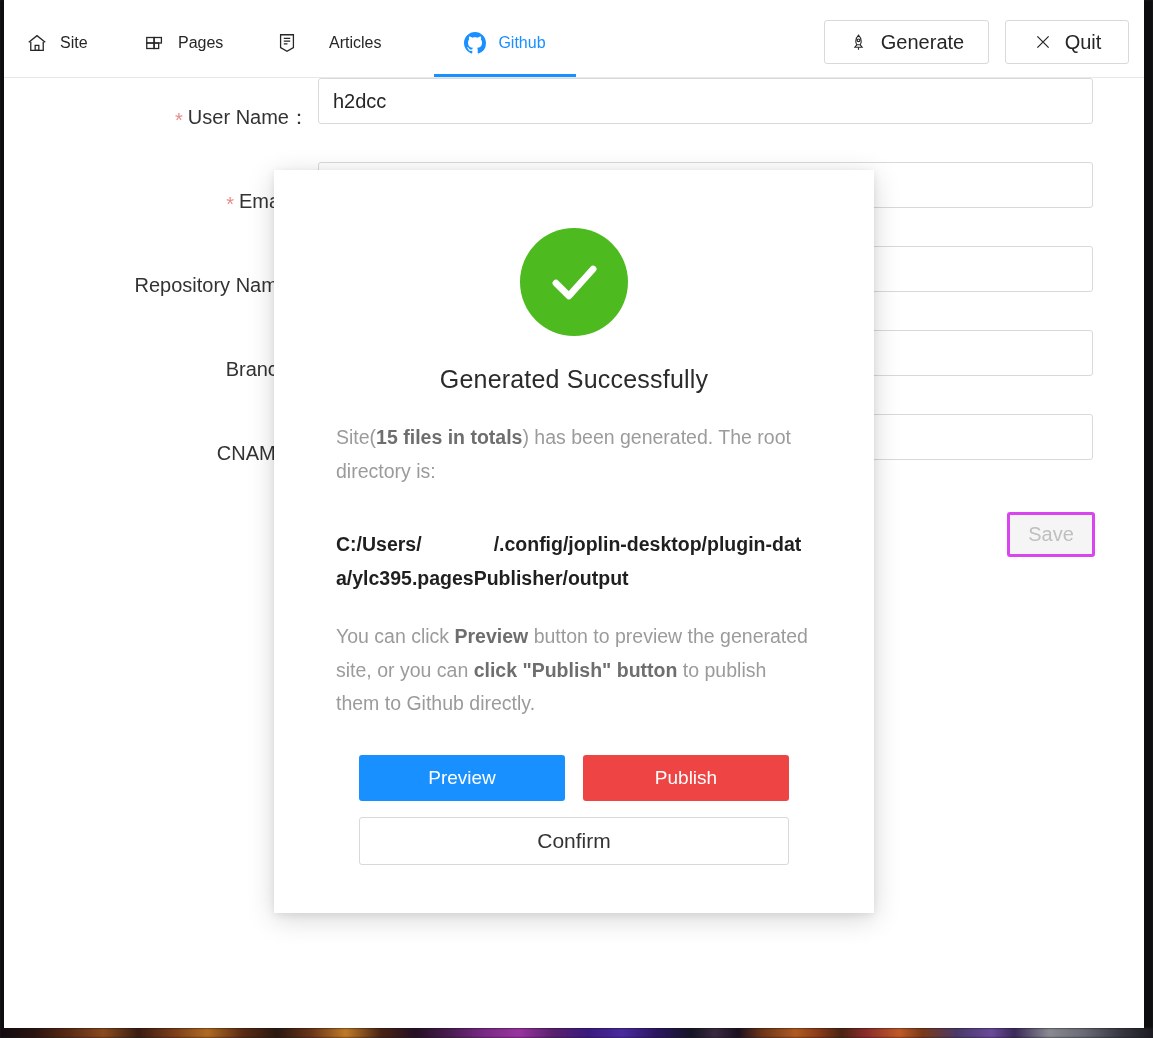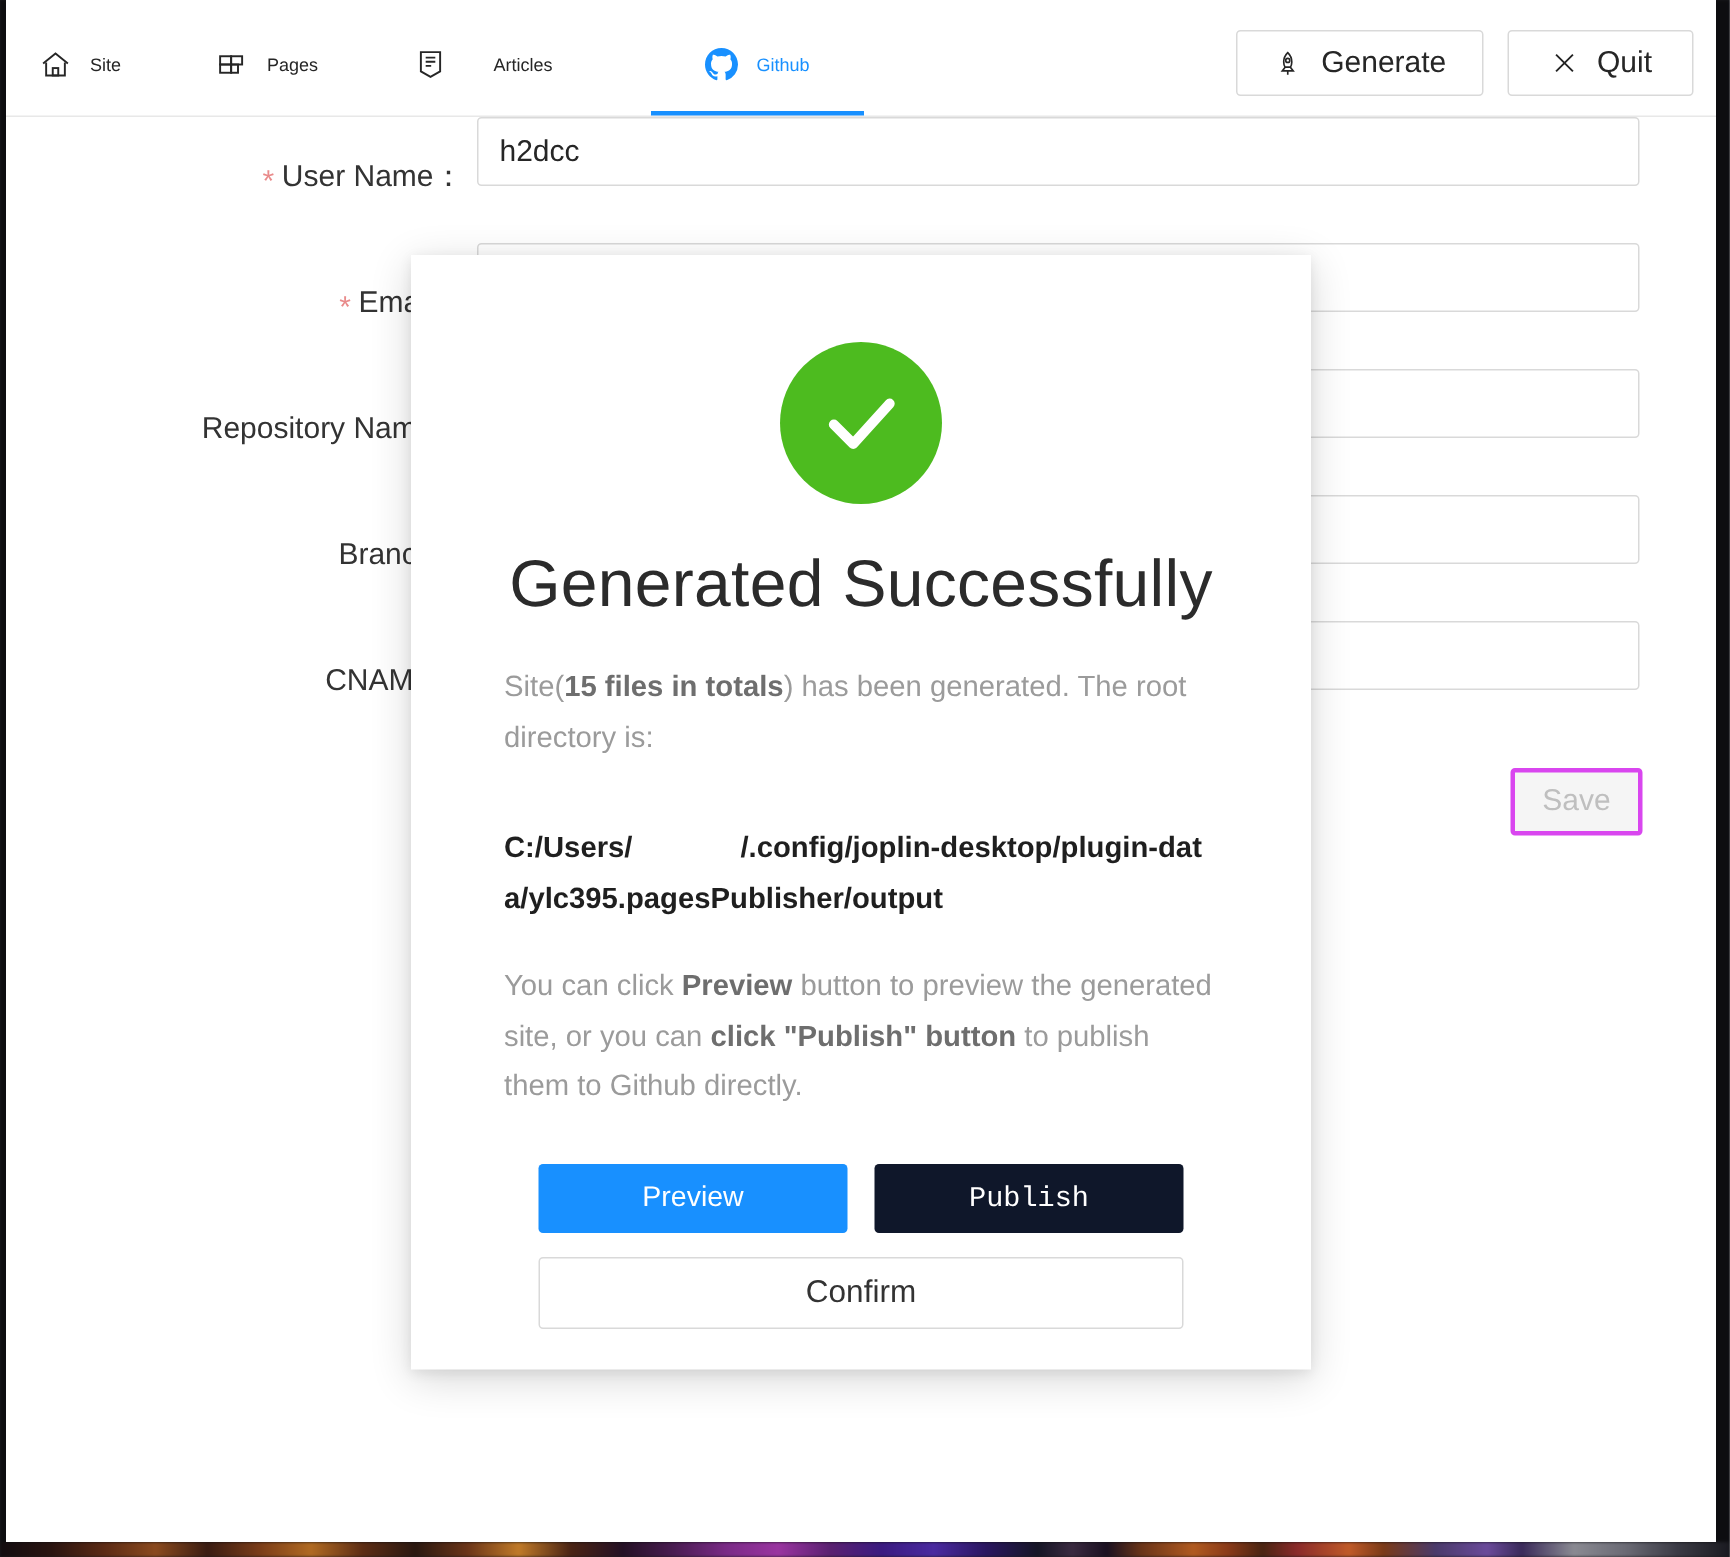--- a/index.html
+++ b/index.html
@@ -70,21 +70,21 @@
     align-items: center;
   }
   .tab {
     display: flex;
     align-items: center;
     height: 68px;
     box-sizing: border-box;
     padding: 0 0px;
     cursor: pointer;
     color: #262626;
-    font-size: 12px;
+    font-size: 16px;
     position: relative;
   }
   .tab .tab-icon {
     display: inline-flex;
     align-items: center;
     justify-content: center;
     width: 22px;
     height: 22px;
     margin-right: 12px;
   }
@@ -220,21 +220,21 @@
     height: 108px;
     border-radius: 50%;
     background: #4dbb1f;
     display: flex;
     align-items: center;
     justify-content: center;
   }
   #modal-title {
     margin: 29px 0 0 0;
     text-align: center;
-    font-size: 44px;
+    font-size: 25px;
     font-weight: 400;
     color: #2b2b2b;
     letter-spacing: 0.2px;
   }
   .modal-body {
     padding: 0 62px 0 62px;
   }
   #modal-desc {
     margin: 27px 0 16px 0;
     font-size: 19.5px;
@@ -272,21 +272,21 @@
   .m-btn {
     border: none;
     border-radius: 3px;
     height: 46px;
     font-size: 19px;
     font-family: "Liberation Sans", sans-serif;
     cursor: pointer;
     color: #ffffff;
   }
   #btn-preview { flex: 1 1 0; background: #1890ff; }
-  #btn-publish { flex: 1 1 0; background: #0f172a; font-family: Liberation Mono, monospace; }
+  #btn-publish { flex: 1 1 0; background: #ef4444; }
   #btn-confirm {
     margin-top: 16px;
     width: 100%;
     height: 48px;
     background: #ffffff;
     color: #333333;
     border: 1px solid #d9d9d9;
     border-radius: 3px;
     font-size: 21px;
     font-family: "Liberation Sans", sans-serif;

